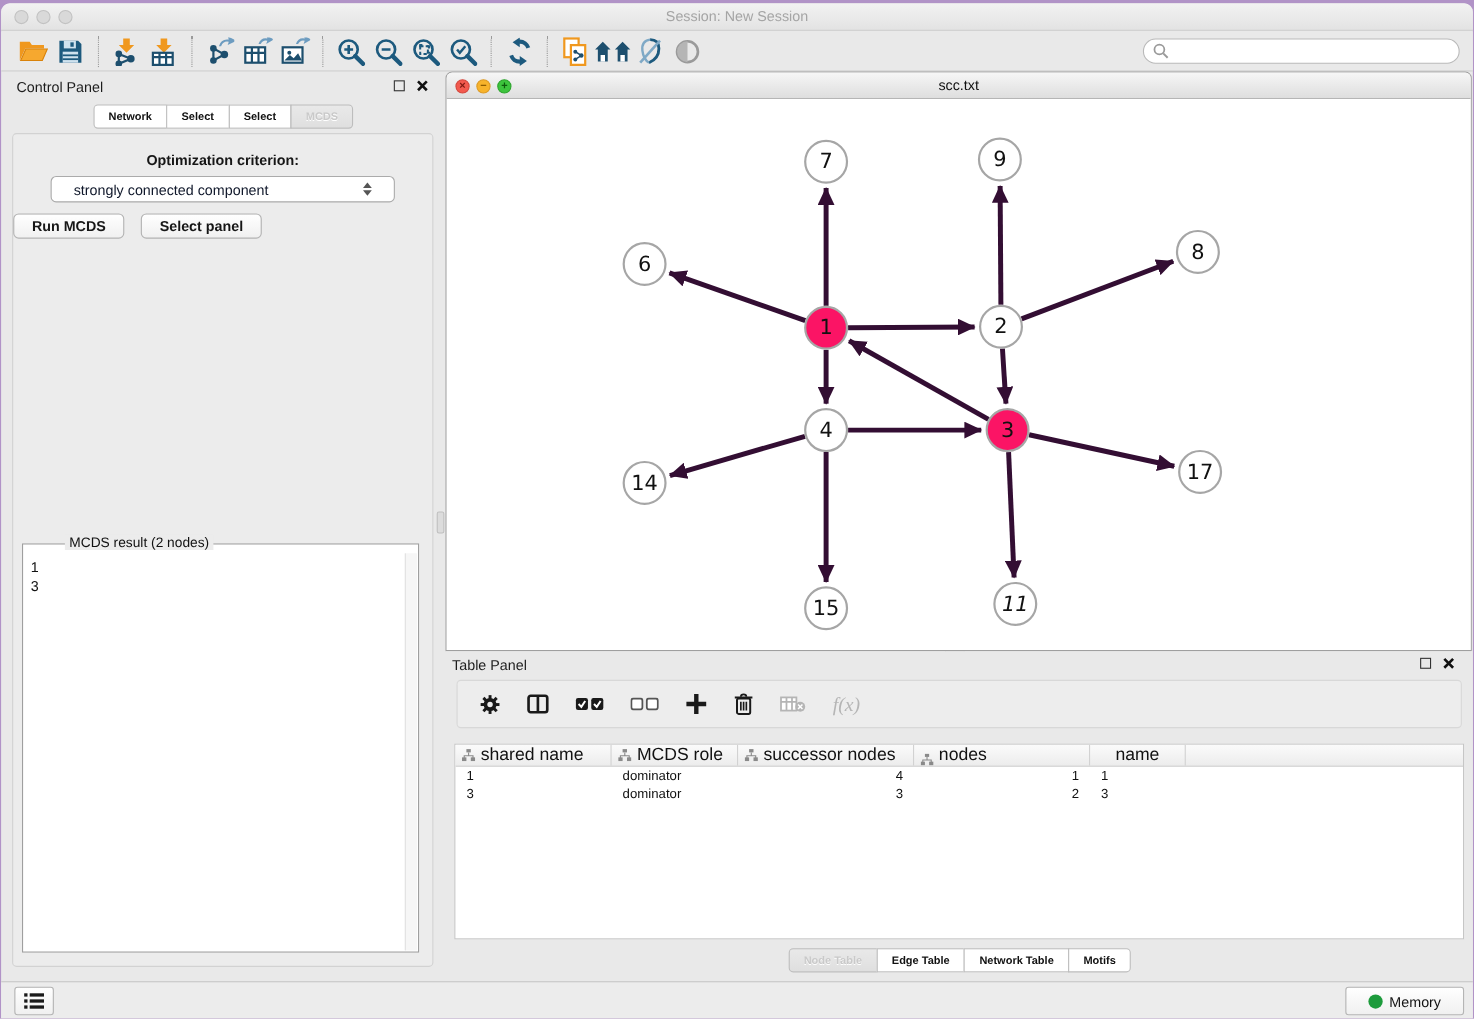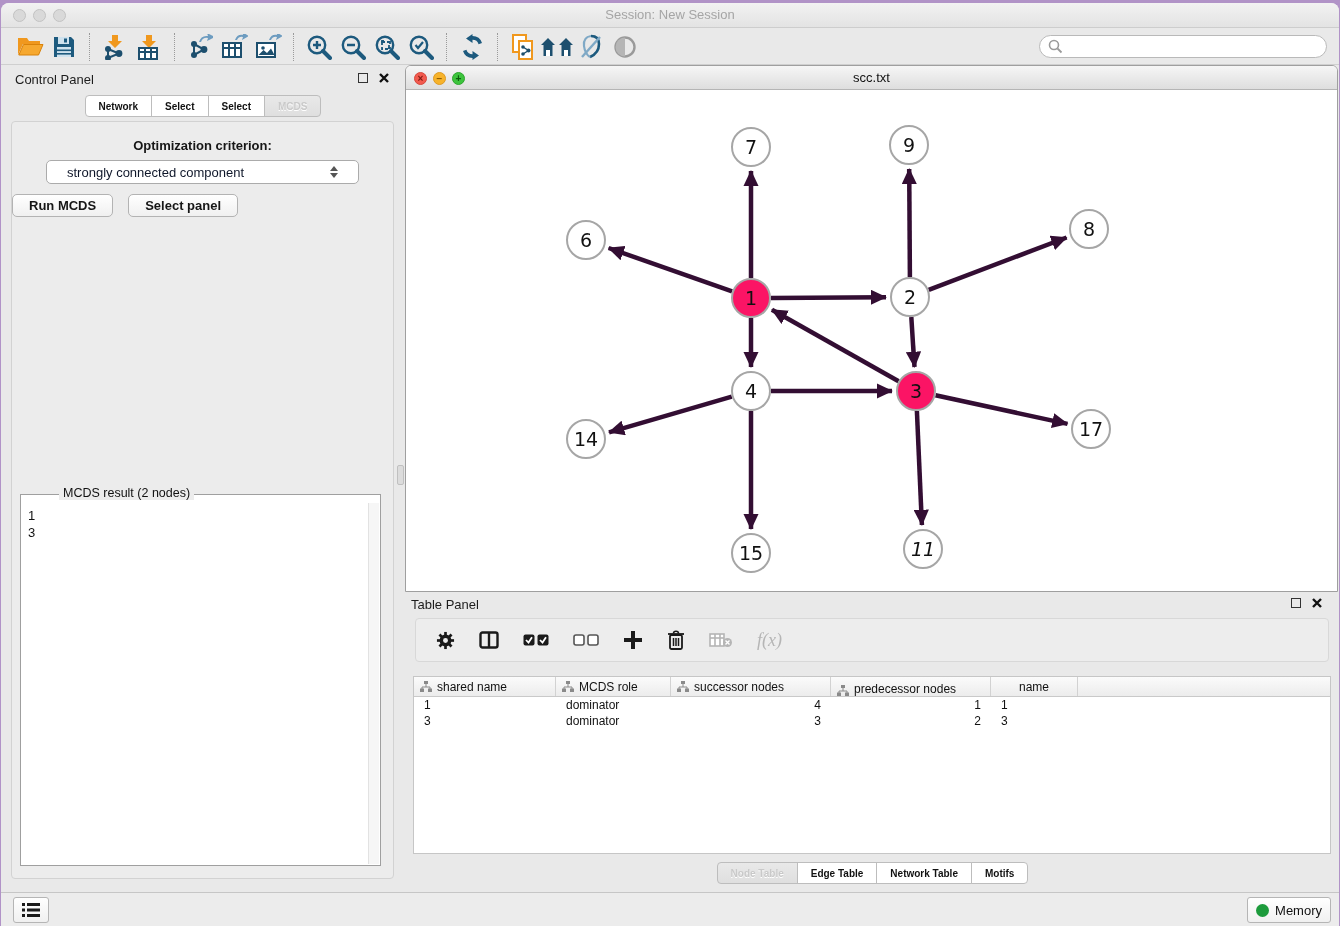--- a/index.html
+++ b/index.html
@@ -101,36 +101,36 @@
   .table-panel { position:absolute; left:404px; top:589px; right:0; bottom:34px; background:#e9e9e9; }
   .tp-toolbar { position:absolute; left:10px; right:10px; top:26px; height:44px;
     background:#ededed; border:1px solid #d8d8d8; border-radius:4px;
     display:flex; align-items:center; gap:24px; padding-left:20px; }
   .tp-icon { display:flex; align-items:center; justify-content:center; height:26px; }
   .fx-text { font-family:"Liberation Serif",serif; font-style:italic; font-size:18px; color:#b5b5b5; }
   .tp-table { position:absolute; left:8px; right:8px; top:84px; height:178px;
     background:#fff; border:1px solid #c6c6c6; overflow:hidden; }
   .thead { display:flex; height:20px; background:linear-gradient(#fbfbfb,#ececec);
     border-bottom:1px solid #c9c9c9; }
-  .th { display:flex; align-items:center; gap:5px; padding:0 6px; font-size:12px; color:#111;
+  .th { display:flex; align-items:center; gap:5px; padding:0 6px; font-size:16px; color:#111;
     border-right:1px solid #d2d2d2; flex:none; }
   .th.center { justify-content:center; }
   .trow { display:flex; height:16px; align-items:center; }
   .td { font-size:12px; color:#111; padding:0 10px; flex:none; }
   .td.r { text-align:right; }
   .tp-tabs { position:absolute; left:0; right:0; bottom:0; height:38px;
     display:flex; justify-content:center; align-items:center; }
 
   
   .status-bar { position:absolute; left:0; right:0; bottom:0; height:34px;
     background:#ececec; border-top:1px solid #c6c6c6; }
   .list-btn { position:absolute; left:12px; top:4px; width:36px; height:26px;
     background:linear-gradient(#fff,#f0f0f0); border:1px solid #b5b5b5; border-radius:3px;
     display:flex; align-items:center; justify-content:center; }
-  .memory-btn { position:absolute; right:8px; top:4px; height:26px; padding:0 8px;
+  .memory-btn { position:absolute; right:8px; top:4px; height:26px; padding:0 20px;
     background:linear-gradient(#fff,#f0f0f0); border:1px solid #b5b5b5; border-radius:3px;
     display:flex; align-items:center; gap:6px; font-size:13px; color:#111; }
   .mem-dot { width:13px; height:13px; border-radius:50%; background:#1d9b3c; }
 </style>
 </head>
 <body>
 
 <div class="app-window">
 
   <div class="titlebar">

